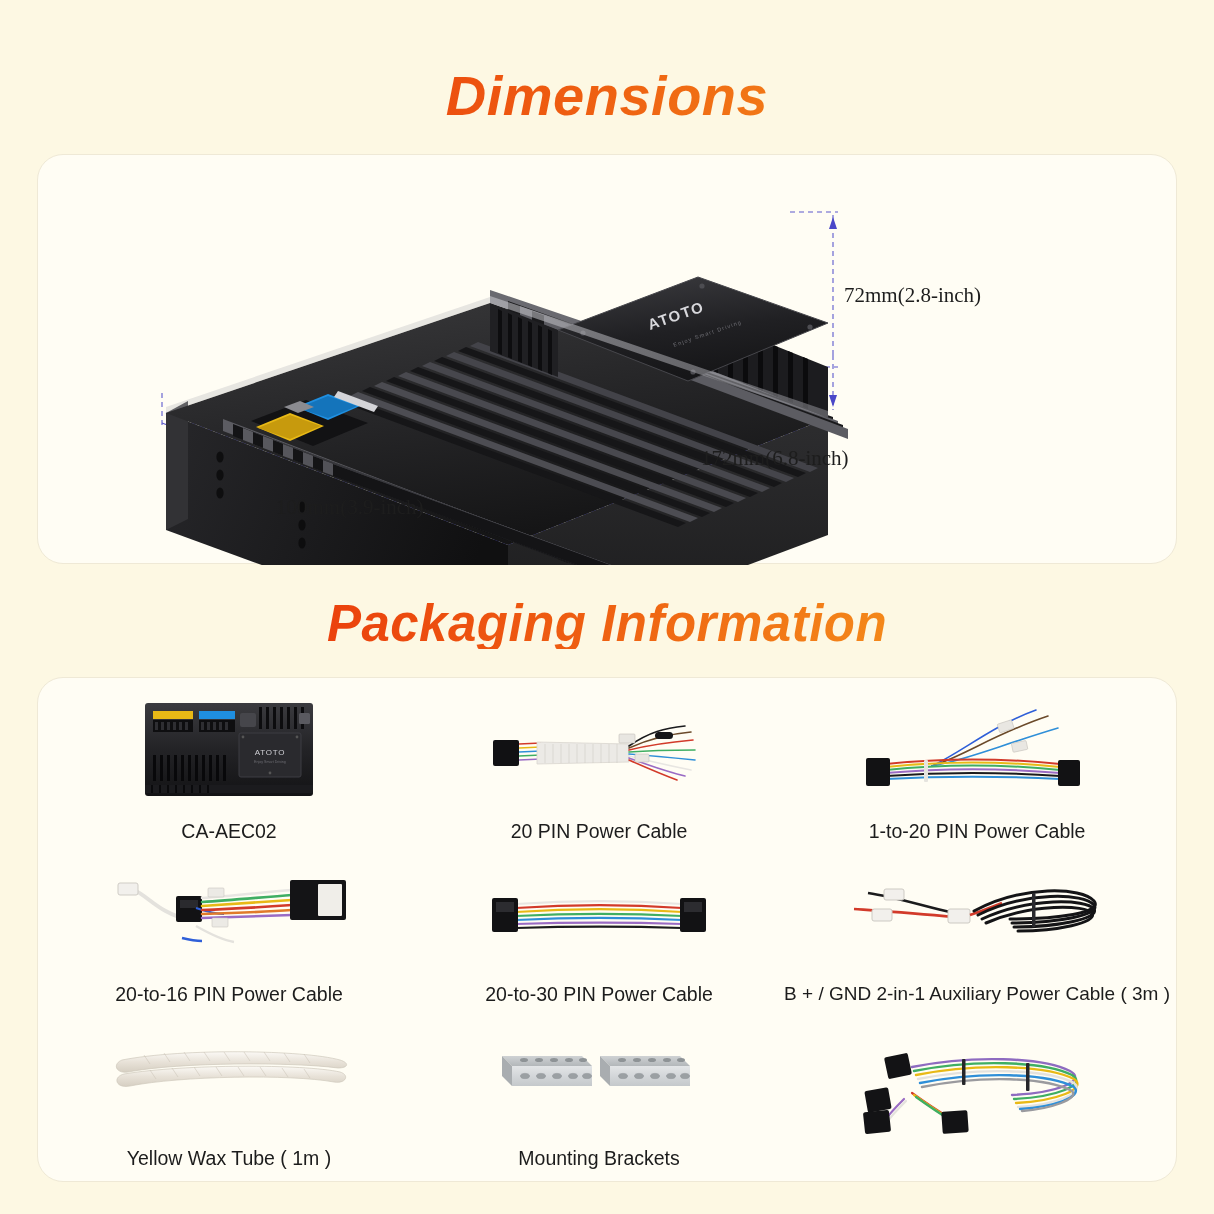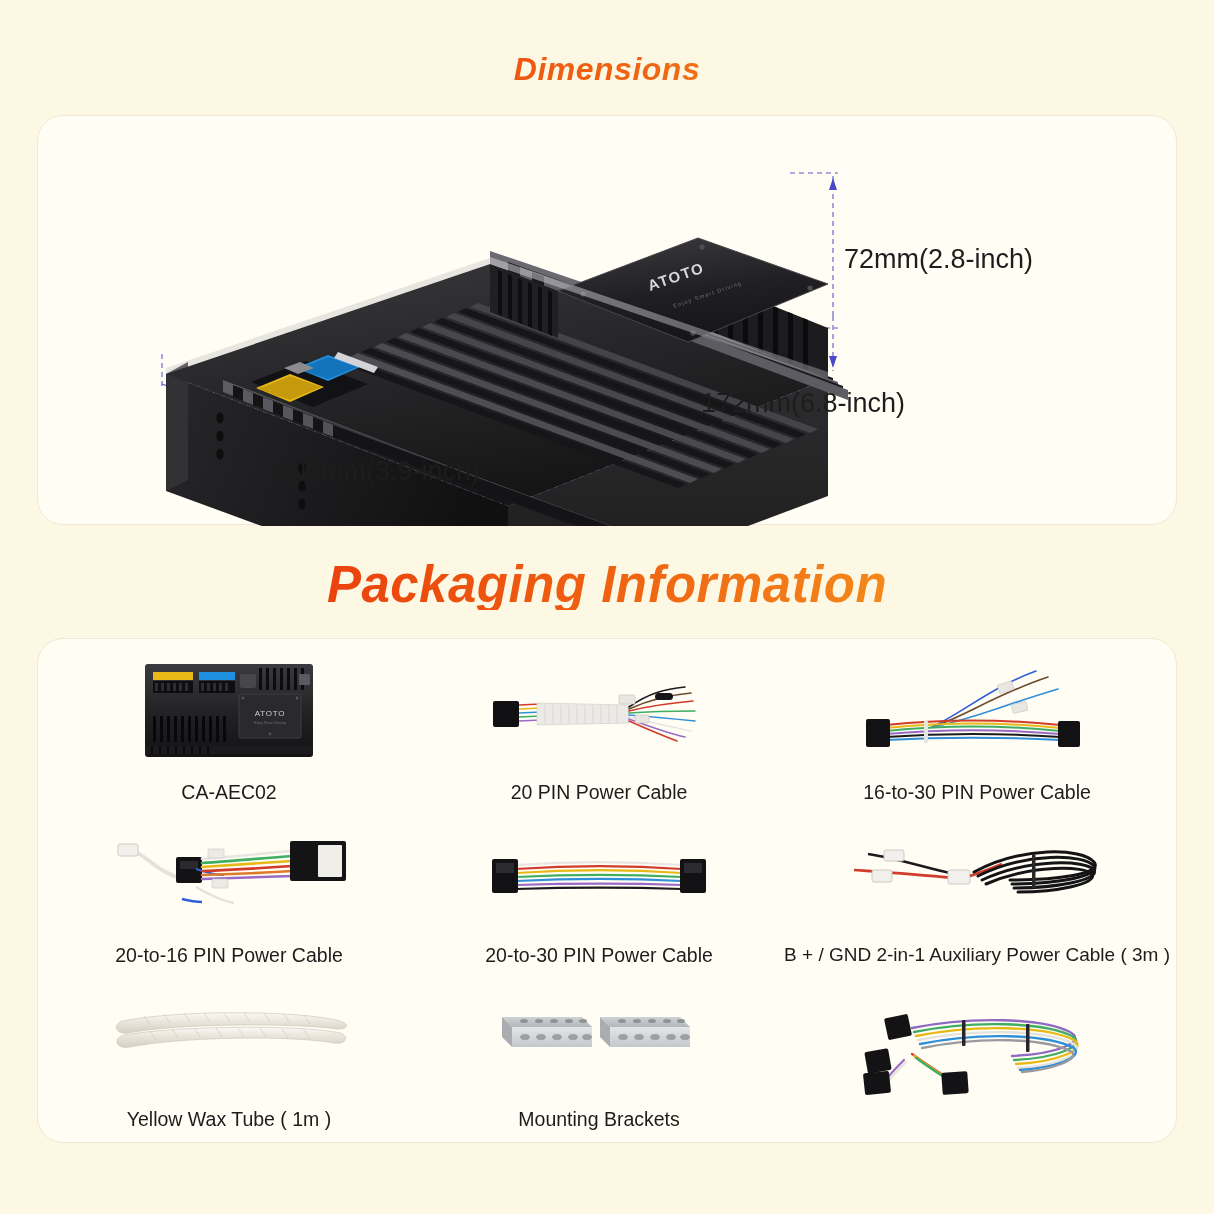--- a/index.html
+++ b/index.html
@@ -19,21 +19,21 @@
     font-weight: 700;
     font-style: italic;
     letter-spacing: 0.5px;
     background: linear-gradient(95deg, #e8320a 0%, #ea3b0c 22%, #ef6412 52%, #f5901c 78%, #f79a1f 100%);
     -webkit-background-clip: text;
     background-clip: text;
     color: transparent;
     -webkit-text-fill-color: transparent;
     line-height: 1;
   }
-  #dimensions-title { font-size: 32px; padding-top: 53px; }
+  #dimensions-title { font-size: 56px; padding-top: 68px; }
   #packaging-title  { font-size: 51px; padding-top: 34px; text-align: center; }
 
   
   .panel {
     background: #fffdf4;
     border: 1px solid #efe9d6;
     border-radius: 26px;
     position: relative;
   }
   #dimensions-panel {
@@ -45,27 +45,27 @@
     height: 505px;
     overflow: hidden;
   }
 
   
   #dim-stage { position: absolute; inset: 0; }
   #dim-stage svg { position: absolute; top: 0; left: 0; }
 
   .dim-label {
     position: absolute;
-    font-size: 27px;
+    font-size: 21px;
     color: #1d1d1d;
     white-space: nowrap;
-    font-family: Liberation Sans, sans-serif;
+    font-family: Liberation Serif, serif;
   }
   #dim-label-height { left: 806px; top: 128px; }
-  #dim-label-depth  { left: 663px; top: 272px; }
+  #dim-label-depth  { left: 663px; top: 291px; }
   #dim-label-width  { left: 238px; top: 340px; }
 
   
   #packaging-grid {
     position: absolute;
     inset: 0;
     display: grid;
     grid-template-columns: repeat(3, 1fr);
     grid-template-rows: repeat(3, 1fr);
     padding: 8px 6px 4px 6px;
@@ -436,21 +436,21 @@
             <path d="M34 74 C90 70 150 70 208 74" stroke="#1b1b1d"></path>
             <path d="M34 77 C90 74 150 74 208 77" stroke="#2f8fd8"></path>
           </g>
 
           <rect x="72" y="58" width="4" height="22" rx="1" fill="#e6e4df"></rect>
 
           <rect x="14" y="56" width="24" height="28" rx="2" fill="#121214"></rect>
           <rect x="206" y="58" width="22" height="26" rx="2" fill="#121214"></rect>
         </svg>
       </div>
-      <div class="pack-label">16-to-30 PIN Power Cable</div>
+      <div class="pack-label">1-to-20 PIN Power Cable</div>
     </div>
 
     <div class="pack-item">
       <div class="pack-art">
         <svg width="250" height="90" viewBox="0 0 250 90">
 
           <path d="M30 22 C44 28 56 46 86 52" fill="none" stroke="#e4e2dd" stroke-width="4" stroke-linecap="round"></path>
           <rect x="14" y="15" width="20" height="12" rx="2" fill="#f2f0ec" stroke="#cfccc5"></rect>
 
           <path d="M92 58 C106 66 118 72 130 74" fill="none" stroke="#e4e2dd" stroke-width="2.4"></path>

